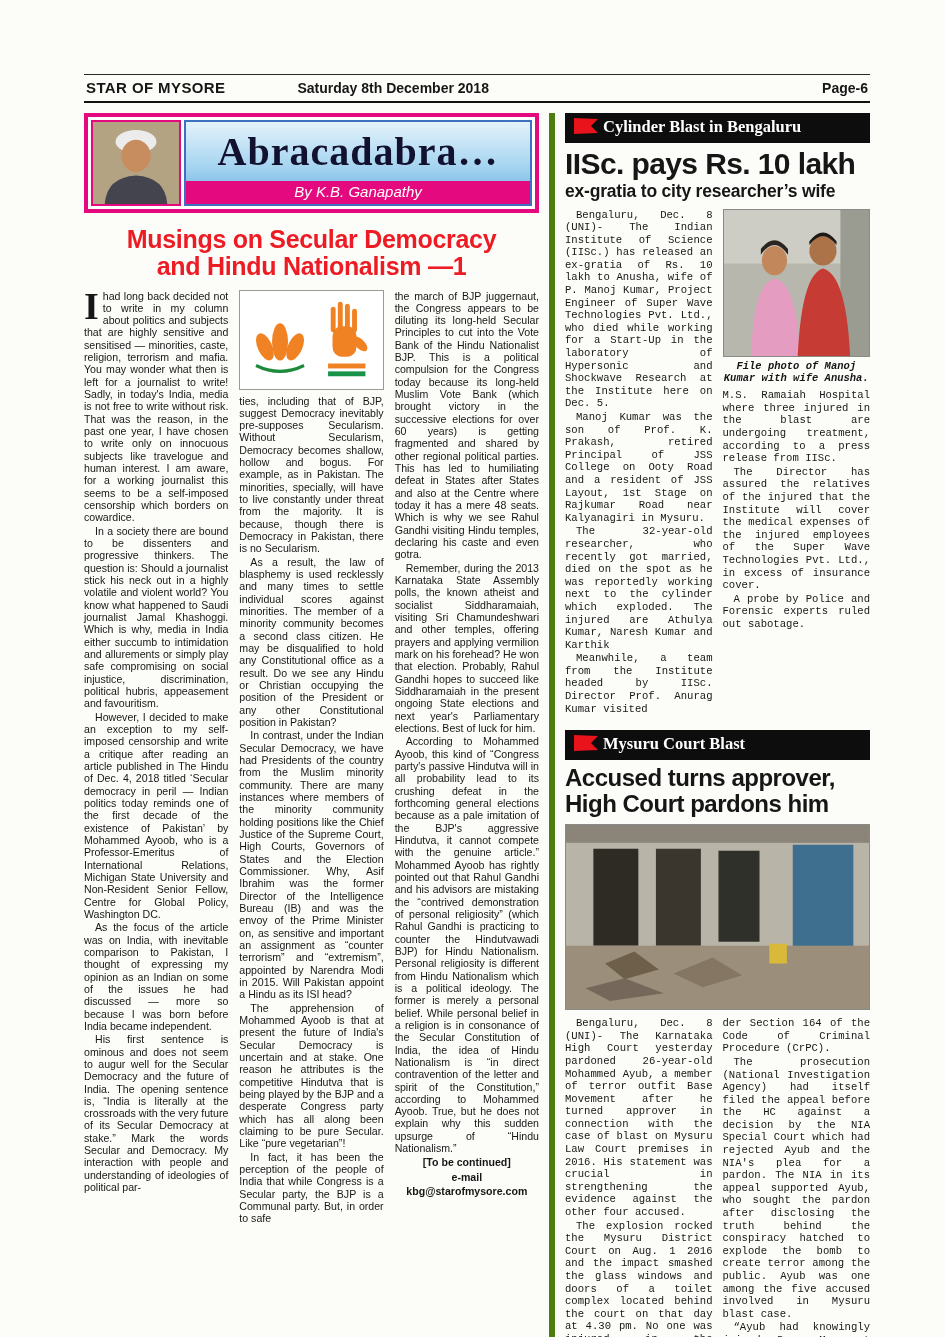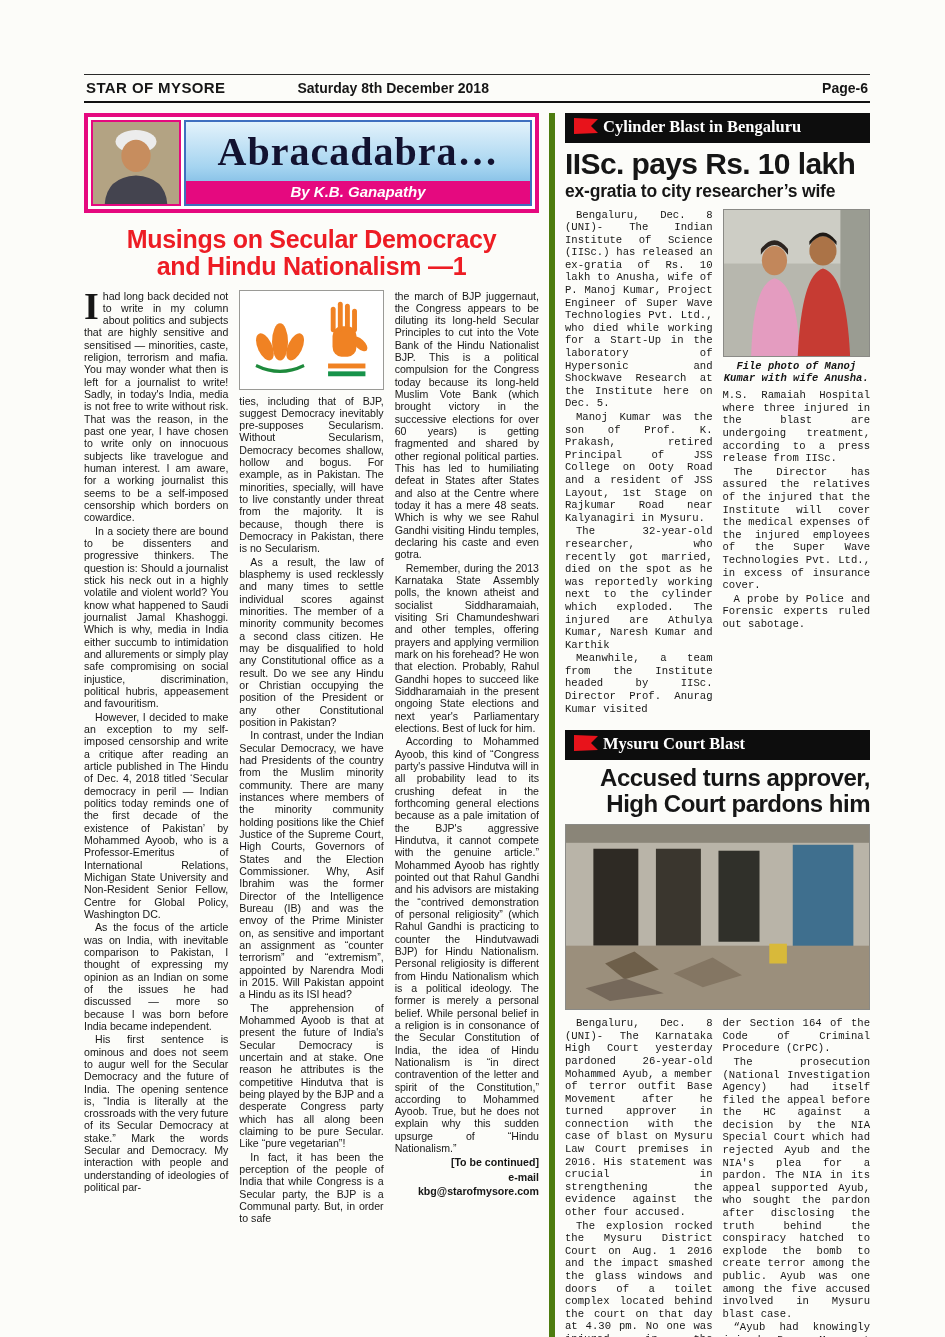--- a/index.html
+++ b/index.html
@@ -17,47 +17,47 @@
   .content { display:flex; margin-top:10px; }
   .left-section { width:455px; flex:none; }
   .right-section { flex:1; border-left:6px solid #4d7c0f; margin-left:10px; padding-left:10px; }
 
   
   .abra-box { border:4px solid #e5097f; background:#fff; padding:3px; display:flex; gap:3px; height:100px; }
   .columnist-photo { width:90px; flex:none; border:2px solid #e5097f; overflow:hidden; }
   .columnist-photo svg { display:block; width:100%; height:100%; }
   .abra-main { flex:1; border:2px solid #3f6fc0; background:linear-gradient(180deg,#e3f2fb 0%, #a5d4f0 55%, #61a9dc 100%); display:flex; flex-direction:column; overflow:hidden; }
   .abra-title { flex:1; display:flex; align-items:center; justify-content:center; font-family:"Liberation Serif", serif; font-weight:bold; font-size:40px; color:#121230; letter-spacing:1px; }
-  .abra-byline { background:#e5097f; color:#fff; text-align:center; font-weight:bold; font-style:italic; font-size:15px; padding:2px 0 4px; }
+  .abra-byline { background:#e5097f; color:#fff; text-align:center; font-weight:normal; font-style:italic; font-size:15px; padding:2px 0 4px; }
 
   .main-headline { color:#ed1c24; text-align:center; font-size:25px; line-height:1.07; margin:13px 0 10px; font-weight:bold; letter-spacing:-0.3px; }
 
   
   .cols { display:flex; gap:11px; text-align:justify; font-size:10.6px; line-height:1.165; }
   .col { flex:1; min-width:0; }
   .col p, .scol p { margin:0 0 1px; text-indent:11px; }
   .cont > p:first-child { text-indent:0; }
   .dropcap > p:first-child::first-letter { float:left; font-family:"Liberation Serif", serif; font-weight:bold; font-size:38px; line-height:30px; padding:1px 4px 0 0; }
   .symbols-img { border:1px solid #9a9a96; margin:0 0 5px; height:100px; background:#fff; overflow:hidden; }
   .symbols-img svg { width:100%; height:100%; display:block; }
-  .endnote { text-align:right; font-weight:bold; text-indent:0 !important; margin:2px 0 0 !important; }
+  .endnote { text-align:center; font-weight:bold; text-indent:0 !important; margin:2px 0 0 !important; }
 
   
   .banner { position:relative; background:#0d0d0d; color:#fff; font-family:"Liberation Serif", serif; font-size:16.5px; font-weight:bold; padding:4px 6px 6px 38px; margin-bottom:5px; }
   .banner .flag-icon { position:absolute; left:8px; top:3px; width:26px; height:20px; }
   .banner .flag-icon svg { display:block; width:100%; height:100%; }
   .story-headline { font-size:30px; font-weight:bold; margin:2px 0 0; letter-spacing:-0.6px; line-height:1.05; }
   .story-subheadline { font-size:17.5px; font-weight:bold; margin:1px 0 7px; letter-spacing:-0.2px; }
   .story-cols { display:flex; gap:10px; font-size:10.6px; line-height:1.19; text-align:justify; }
   .scol { flex:1; min-width:0;font-family:Liberation Mono, monospace; }
   .couple-photo { height:148px; margin-bottom:3px; overflow:hidden; border:1px solid #8a8a86; }
   .couple-photo svg, .blast-photo svg { display:block; width:100%; height:100%; }
   .caption { text-align:center; font-weight:bold; font-style:italic; font-size:10.5px; line-height:1.18; margin-bottom:5px; }
   .banner.second { margin-top:14px; }
-  .story-headline2 { font-size:24px; font-weight:bold; text-align:right; line-height:1.06; margin:3px 0 8px; letter-spacing:-0.5px; }
+  .story-headline2 { font-size:24px; font-weight:bold; text-align:left; line-height:1.06; margin:3px 0 8px; letter-spacing:-0.5px; }
   .blast-photo { height:186px; margin-bottom:7px; border:1px solid #8a8a86; overflow:hidden; }
 </style>
 </head>
 <body>
 
 <div class="page">
   <div class="inner">
 
     <header class="pageheader">
       <span class="masthead">STAR OF MYSORE</span>

